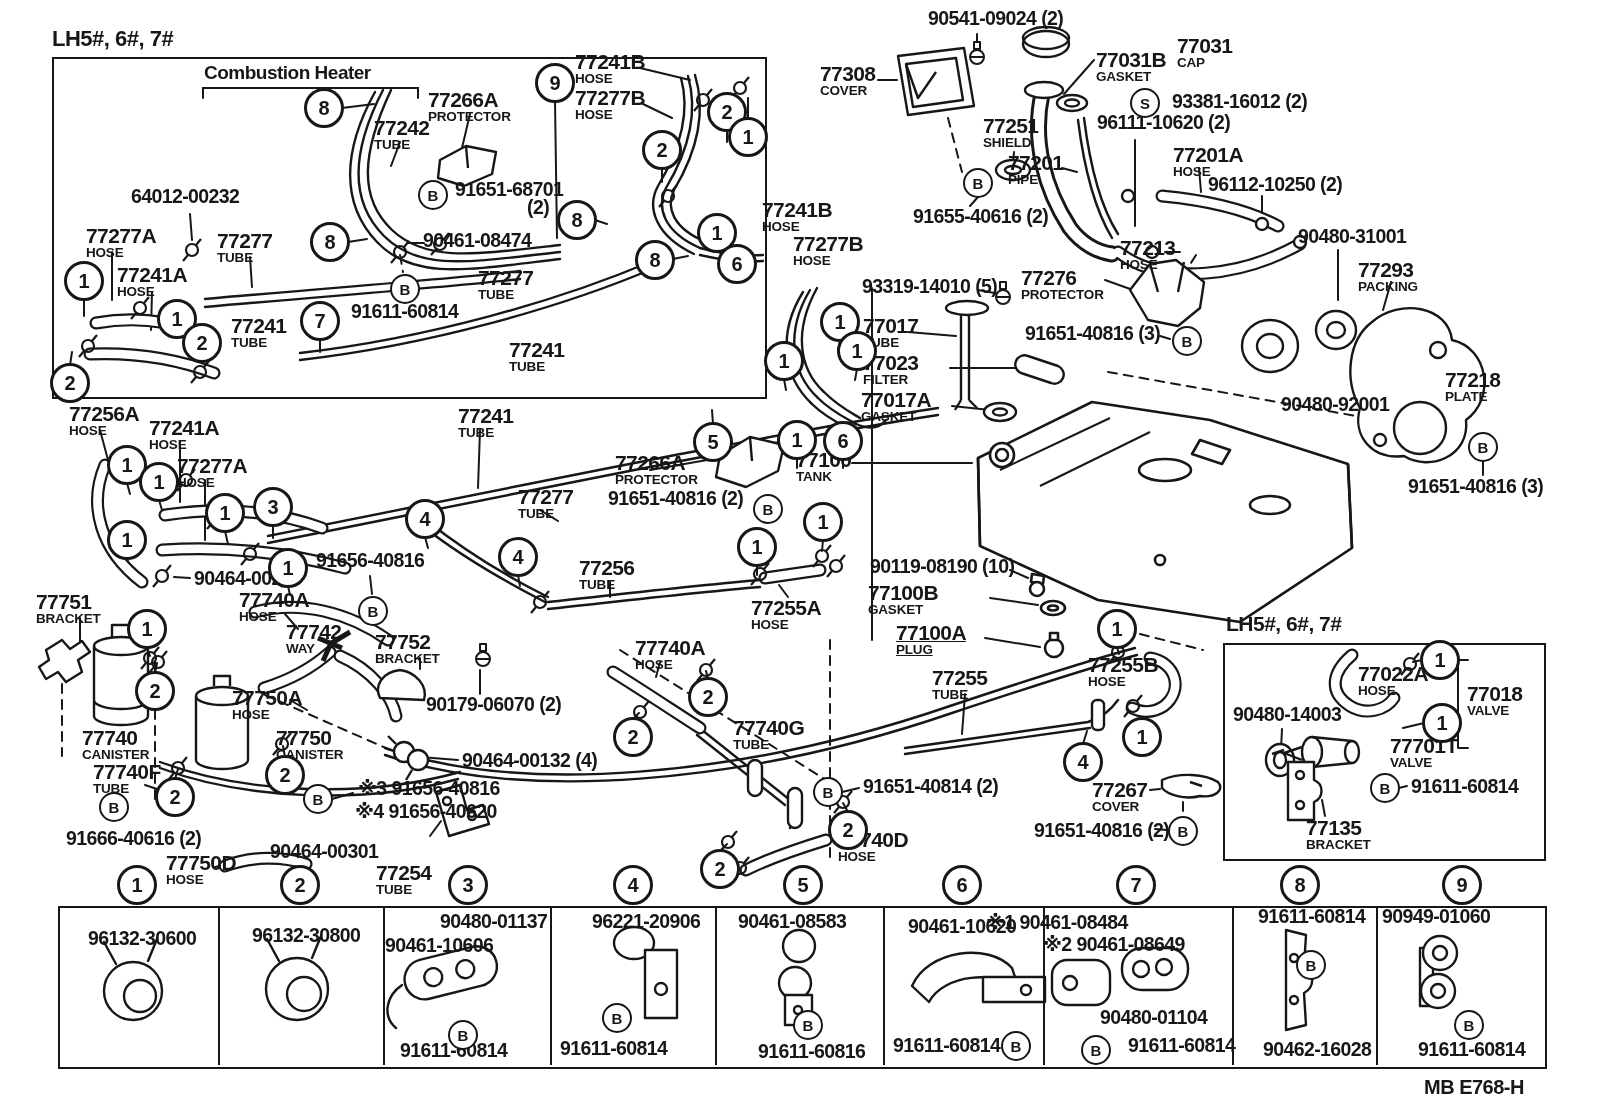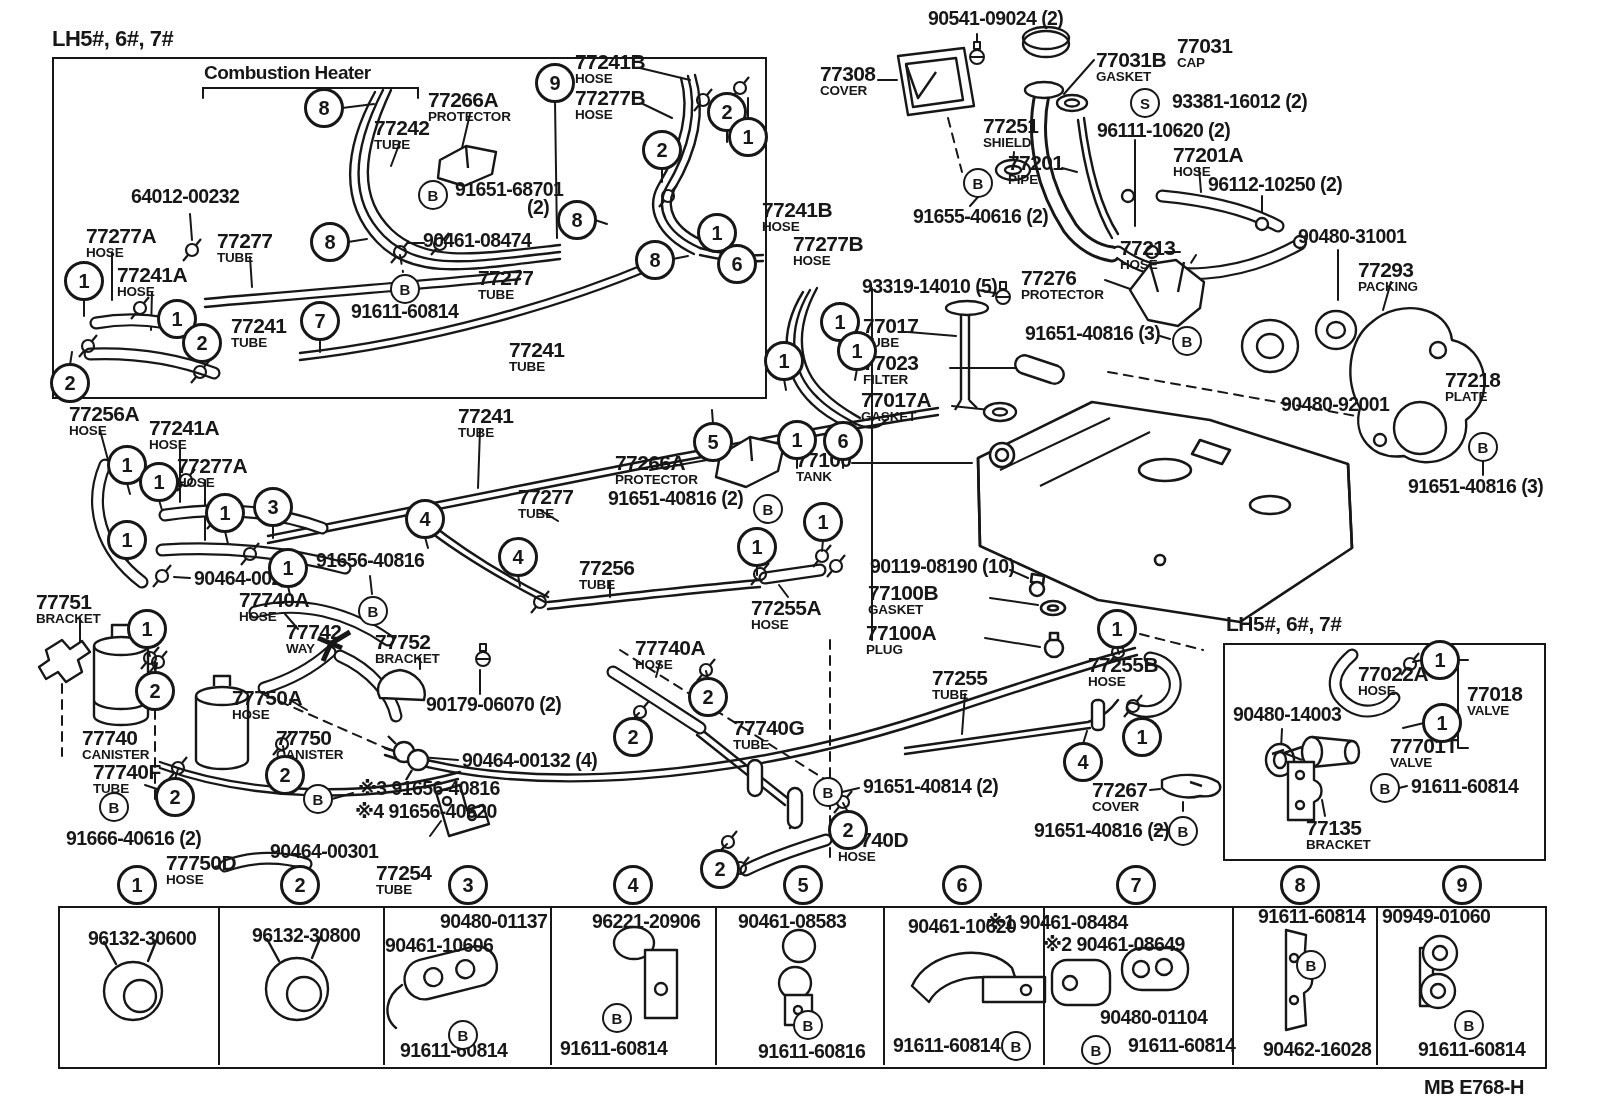--- a/index.html
+++ b/index.html
@@ -325,21 +325,21 @@
     <div class="lbl code" style="left: 351px; top: 303px;"><span class="main">91611-60814</span></div>
     <div class="lbl" style="left: 478px; top: 268px;"><span class="main">77277</span><span class="sub">TUBE</span></div>
     <div class="lbl" style="left: 509px; top: 340px;"><span class="main">77241</span><span class="sub">TUBE</span></div>
     <div class="lbl" style="left: 575px; top: 52px;"><span class="main">77241B</span><span class="sub">HOSE</span></div>
     <div class="lbl" style="left: 575px; top: 88px;"><span class="main">77277B</span><span class="sub">HOSE</span></div>
     <div class="lbl code" style="left: 928px; top: 10px;"><span class="main">90541-09024 (2)</span></div>
     <div class="lbl" style="left: 820px; top: 64px;"><span class="main">77308</span><span class="sub">COVER</span></div>
     <div class="lbl" style="left: 1177px; top: 36px;"><span class="main">77031</span><span class="sub">CAP</span></div>
     <div class="lbl" style="left: 1096px; top: 50px;"><span class="main">77031B</span><span class="sub">GASKET</span></div>
     <div class="lbl code" style="left: 1172px; top: 93px;"><span class="main">93381-16012 (2)</span></div>
-    <div class="lbl code" style="left: 1097px; top: 122px;"><span class="main">96111-10620 (2)</span></div>
+    <div class="lbl code" style="left: 1097px; top: 114px;"><span class="main">96111-10620 (2)</span></div>
     <div class="lbl" style="left: 983px; top: 116px;"><span class="main">77251</span><span class="sub">SHIELD</span></div>
     <div class="lbl" style="left: 1008px; top: 153px;"><span class="main">77201</span><span class="sub">PIPE</span></div>
     <div class="lbl" style="left: 1173px; top: 145px;"><span class="main">77201A</span><span class="sub">HOSE</span></div>
     <div class="lbl code" style="left: 1208px; top: 176px;"><span class="main">96112-10250 (2)</span></div>
     <div class="lbl code" style="left: 913px; top: 208px;"><span class="main">91655-40616 (2)</span></div>
     <div class="lbl" style="left: 1120px; top: 238px;"><span class="main">77213</span><span class="sub">HOSE</span></div>
     <div class="lbl code" style="left: 1298px; top: 228px;"><span class="main">90480-31001</span></div>
     <div class="lbl" style="left: 1358px; top: 260px;"><span class="main">77293</span><span class="sub">PACKING</span></div>
     <div class="lbl code" style="left: 1281px; top: 396px;"><span class="main">90480-92001</span></div>
     <div class="lbl" style="left: 1445px; top: 370px;"><span class="main">77218</span><span class="sub">PLATE</span></div>
@@ -359,21 +359,21 @@
     <div class="lbl code" style="left: 608px; top: 490px;"><span class="main">91651-40816 (2)</span></div>
     <div class="lbl" style="left: 579px; top: 558px;"><span class="main">77256</span><span class="sub">TUBE</span></div>
     <div class="lbl" style="left: 69px; top: 404px;"><span class="main">77256A</span><span class="sub">HOSE</span></div>
     <div class="lbl" style="left: 149px; top: 418px;"><span class="main">77241A</span><span class="sub">HOSE</span></div>
     <div class="lbl" style="left: 177px; top: 456px;"><span class="main">77277A</span><span class="sub">HOSE</span></div>
     <div class="lbl code" style="left: 194px; top: 570px;"><span class="main">90464-00239</span></div>
     <div class="lbl code" style="left: 316px; top: 552px;"><span class="main">91656-40816</span></div>
     <div class="lbl" style="left: 751px; top: 598px;"><span class="main">77255A</span><span class="sub">HOSE</span></div>
     <div class="lbl code" style="left: 870px; top: 558px;"><span class="main">90119-08190 (10)</span></div>
     <div class="lbl" style="left: 868px; top: 583px;"><span class="main">77100B</span><span class="sub">GASKET</span></div>
-    <div class="lbl" style="left: 866px; top: 623px;"><span class="main">77100A</span><span class="sub">PLUG</span></div>
+    <div class="lbl" style="left: 896px; top: 623px; text-decoration: underline;"><span class="main">77100A</span><span class="sub">PLUG</span></div>
     <div class="lbl" style="left: 36px; top: 592px;"><span class="main">77751</span><span class="sub">BRACKET</span></div>
     <div class="lbl" style="left: 239px; top: 590px;"><span class="main">77740A</span><span class="sub">HOSE</span></div>
     <div class="lbl" style="left: 286px; top: 622px;"><span class="main">77742</span><span class="sub">WAY</span></div>
     <div class="lbl" style="left: 232px; top: 688px;"><span class="main">77750A</span><span class="sub">HOSE</span></div>
     <div class="lbl" style="left: 82px; top: 728px;"><span class="main">77740</span><span class="sub">CANISTER</span></div>
     <div class="lbl" style="left: 276px; top: 728px;"><span class="main">77750</span><span class="sub">CANISTER</span></div>
     <div class="lbl" style="left: 93px; top: 762px;"><span class="main">77740F</span><span class="sub">TUBE</span></div>
     <div class="lbl code" style="left: 66px; top: 830px;"><span class="main">91666-40616 (2)</span></div>
     <div class="lbl" style="left: 166px; top: 853px;"><span class="main">77750D</span><span class="sub">HOSE</span></div>
     <div class="lbl code" style="left: 270px; top: 843px;"><span class="main">90464-00301</span></div>

